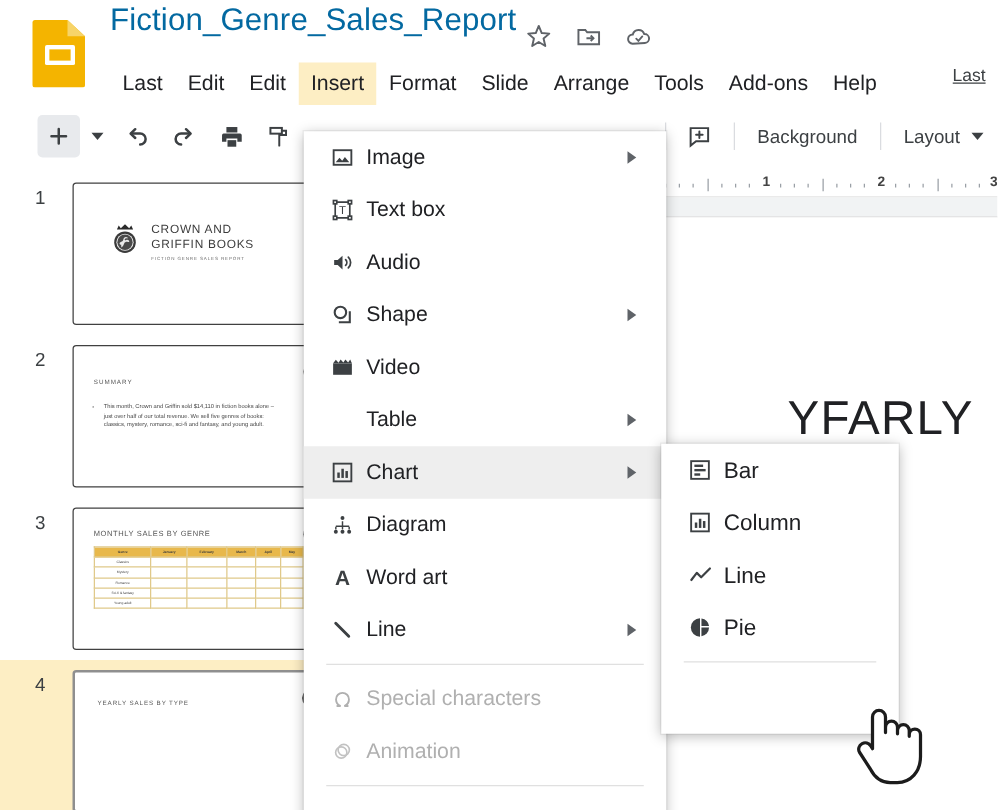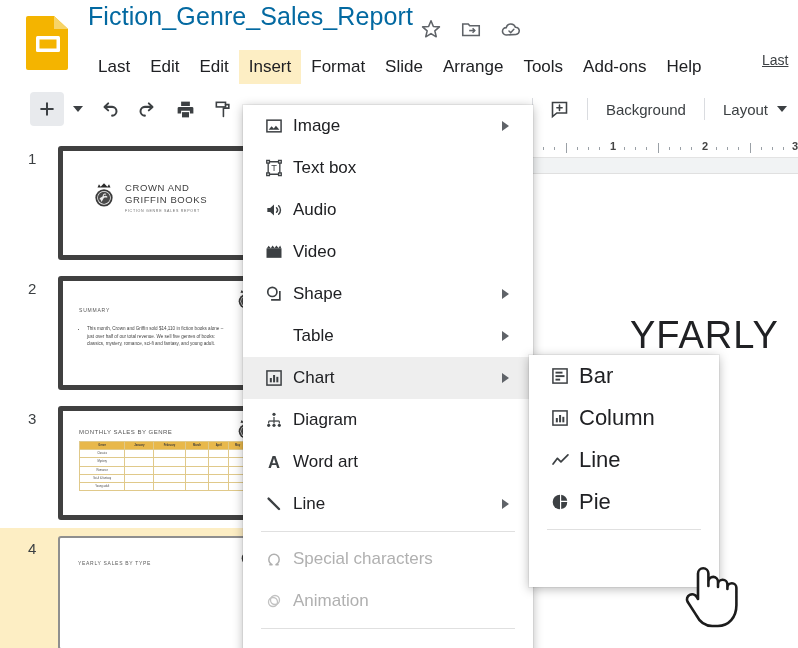--- a/index.html
+++ b/index.html
@@ -50,21 +50,21 @@
   .ruler-band { position:absolute; left:530px; top:158px; width:268px; height:16px; background:#f1f3f4;
                 border-bottom:1px solid #e0e0e0;}
 
   
   .filmstrip { position:absolute; left:0; top:138px; width:250px; height:510px; background:#fff; }
   .slide-row { position:relative; width:250px; height:130px; }
   .slide-row.selected { background:#fdeec4; }
   .slide-num { position:absolute; left:28px; top:12px; font-size:15px; color:#3c4043; }
   .thumb {
     position:absolute; left:58px; top:8px; width:200px; height:114px;
-    background:#fff; border:5px solid #404040; border-radius:3px; overflow:hidden;
+    background:#fff; border:1px solid #404040; border-radius:3px; overflow:hidden;
   }
   .slide-row.selected .thumb { border:2px solid #8f8f8f; }
 
   
   .s1-wrap { position:absolute; left:28px; top:30px; display:flex; align-items:center; gap:8px; }
   .s1-title { font-size:9.5px; letter-spacing:0.6px; color:#3c3c3c; line-height:12px; }
   .s1-sub { font-size:3.6px; letter-spacing:0.7px; color:#6b6b6b; margin-top:3px; }
   
   .s2-head { position:absolute; left:16px; top:26px; font-size:5px; letter-spacing:0.8px; color:#555; }
   .s2-body { position:absolute; left:18px; top:44px; width:150px; font-size:4.6px; line-height:7.6px; color:#444; }
@@ -99,21 +99,21 @@
   .mi-arrow { position:absolute; right:24px; width:0; height:0;
               border-left:7px solid #5f6368; border-top:5px solid transparent; border-bottom:5px solid transparent; }
   .menu-div { height:1px; background:#e0e0e0; margin:6px 18px; }
 
   
   .submenu {
     position:absolute; left:529px; top:355px; width:190px; height:232px;
     background:#fff; box-shadow:0 2px 10px rgba(0,0,0,.28), 0 0 0 1px rgba(0,0,0,.05);
   }
   .submenu .mi { height:42px; }
-  .submenu .mi-label { font-size:22px; }
+  .submenu .mi-label { font-size:18px; }
   .sheets-icon { width:22px; height:22px; background:#0f9d58; border-radius:2px;
                  display:flex; align-items:center; justify-content:center; }
 
   
   .cursor { position:absolute; left:681px; top:560px; width:62px; height:72px; }
 </style>
 </head>
 <body>
 
 <div id="app">
@@ -424,37 +424,37 @@
           <path d="M4 9.5h3.4L12 5.4v13.2L7.4 14.5H4z"></path>
           <path d="M15 9.2a4 4 0 0 1 0 5.6" fill="none" stroke="#3c4043" stroke-width="1.7" stroke-linecap="round"></path>
           <path d="M17.6 6.8a7.3 7.3 0 0 1 0 10.4" fill="none" stroke="#3c4043" stroke-width="1.7" stroke-linecap="round"></path>
         </svg>
       </span>
       <span class="mi-label">Audio</span>
     </div>
 
     <div class="mi">
       <span class="mi-icon">
+        <svg viewBox="0 0 24 24" width="20" height="20" fill="none" stroke="#3c4043" stroke-width="2">
+          <circle cx="10" cy="9.5" r="5.5"></circle>
+          <path d="M19 8.5v10.5H8.5"></path>
+        </svg>
+      </span>
+      <span class="mi-label">Shape</span>
+      <span class="mi-arrow"></span>
+    </div>
+
+    <div class="mi">
+      <span class="mi-icon">
         <svg viewBox="0 0 24 24" width="20" height="20" fill="#3c4043">
           <path d="M3 8h18v11H3z"></path>
           <path d="M3 8 L5.6 4.6 L8.2 7.4 L10.2 4.3 L12.8 7.2 L14.8 4.2 L17.4 7.1 L19.4 4.2 L21 8z"></path>
         </svg>
       </span>
       <span class="mi-label">Video</span>
-    </div>
-
-    <div class="mi">
-      <span class="mi-icon">
-        <svg viewBox="0 0 24 24" width="20" height="20" fill="none" stroke="#3c4043" stroke-width="2">
-          <circle cx="10" cy="9.5" r="5.5"></circle>
-          <path d="M19 8.5v10.5H8.5"></path>
-        </svg>
-      </span>
-      <span class="mi-label">Shape</span>
-      <span class="mi-arrow"></span>
     </div>
 
     <div class="mi">
       <span class="mi-icon"></span>
       <span class="mi-label">Table</span>
       <span class="mi-arrow"></span>
     </div>
 
     <div class="mi hl">
       <span class="mi-icon">

